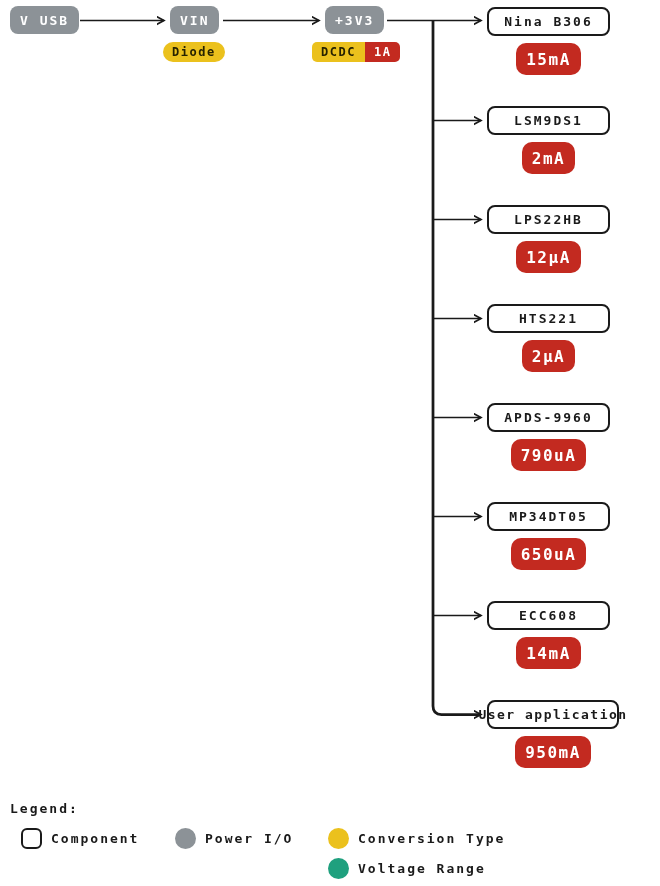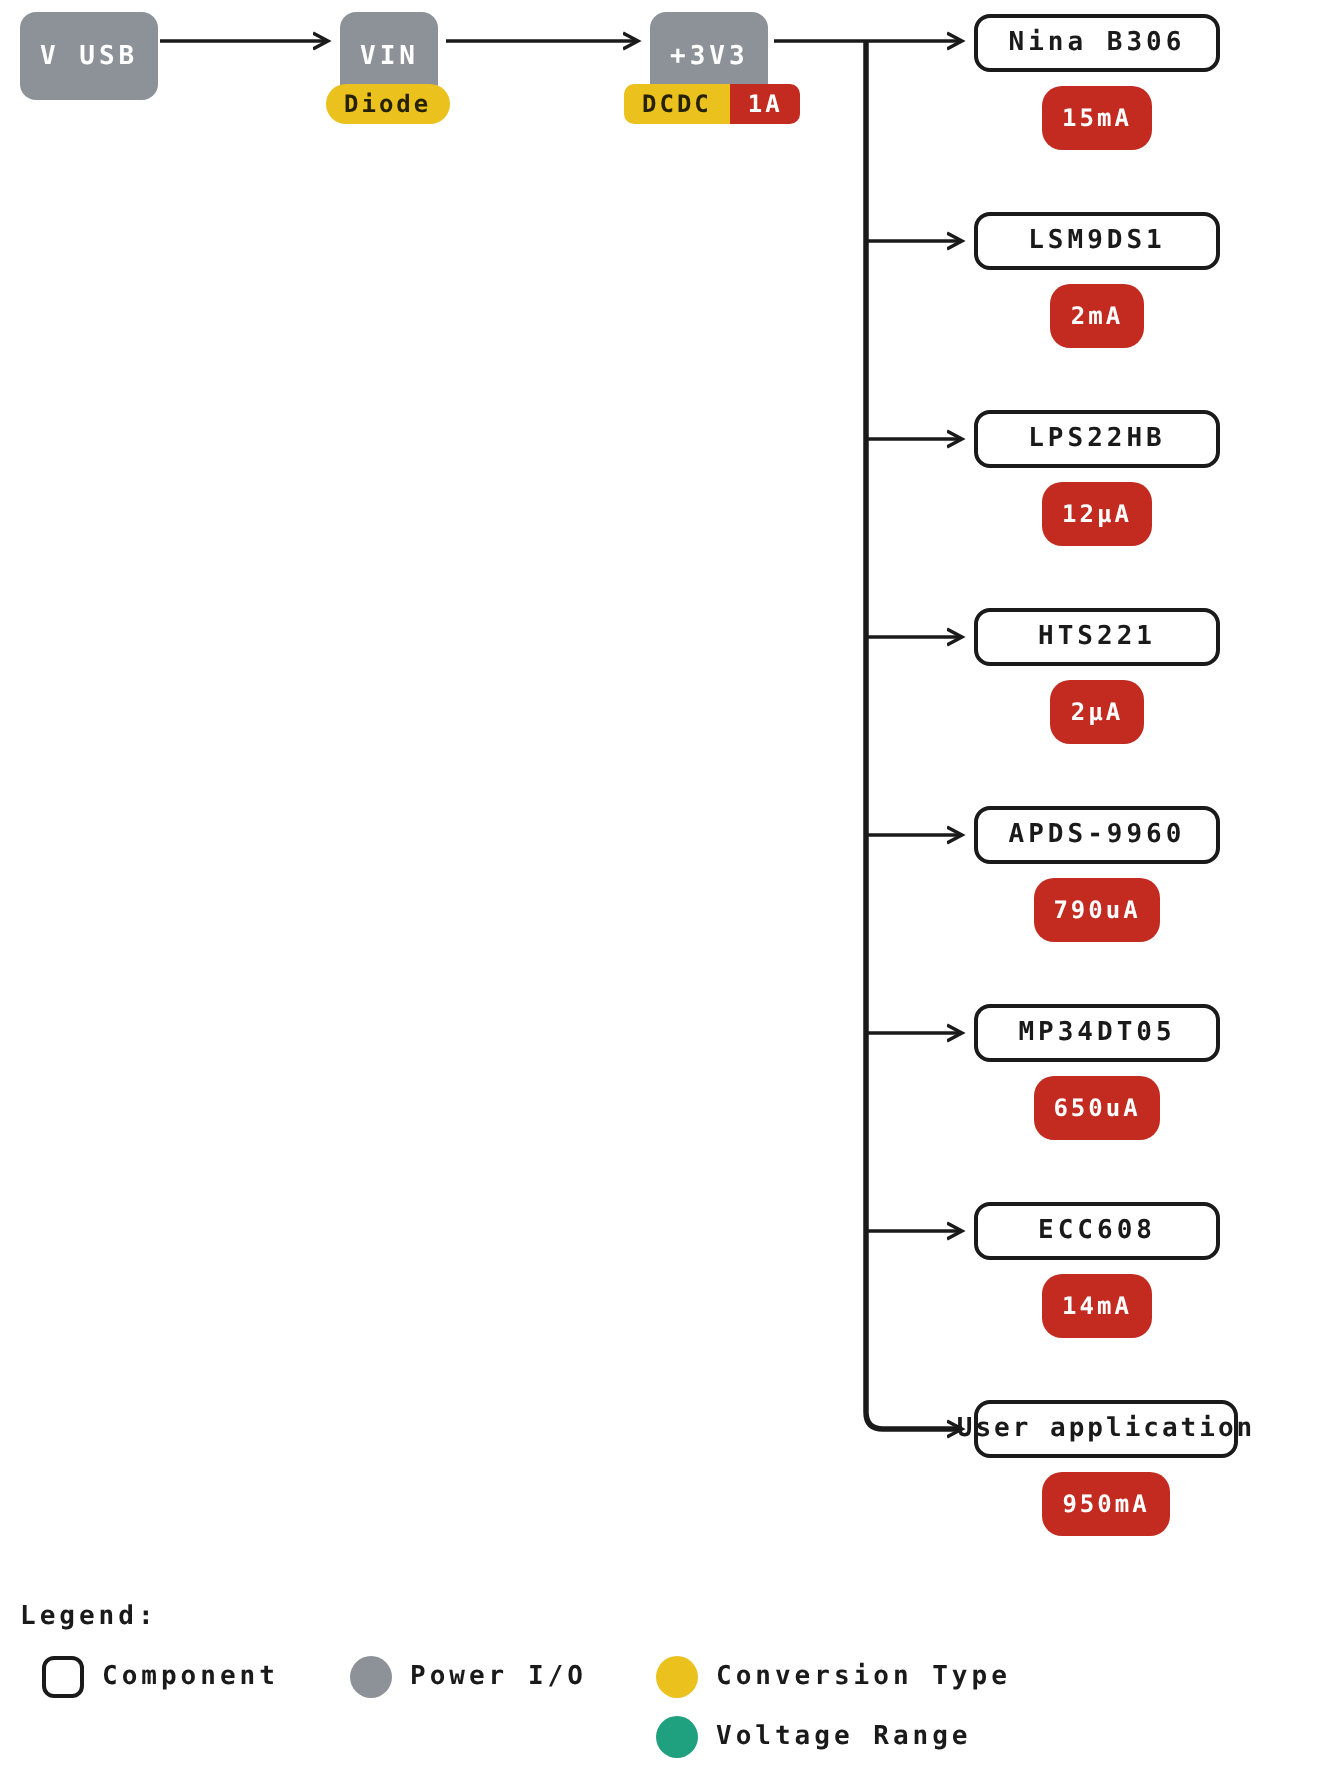--- a/index.html
+++ b/index.html
@@ -19,21 +19,21 @@
     position: absolute;
     left: 0; top: 0;
     width: 660px; height: 886px;
     pointer-events: none;
   }
 
   
   .power-node {
     position: absolute;
     top: 6px;
-    height: 44px;
+    height: 28px;
     background: #8C9297;
     border-radius: 8px;
     color: #ffffff;
     font-size: 13px;
     font-weight: bold;
     letter-spacing: 2px;
     display: flex;
     align-items: center;
     justify-content: flex-start;
     padding: 0 10px;
@@ -87,21 +87,21 @@
     letter-spacing: 2px;
     white-space: nowrap;
   }
   .comp-row.wide .comp-box { width: 132px; letter-spacing: 1.5px; }
   .comp-badge {
     margin-top: 7px;
     height: 28px;
     border-radius: 10px;
     background: #C32A20;
     color: #ffffff;
-    font-size: 12px;
+    font-size: 16px;
     font-weight: bold;
     letter-spacing: 1.5px;
     display: flex;
     align-items: center;
     padding: 16px 10px;
   }
 
   
   .legend-title {
     position: absolute;

